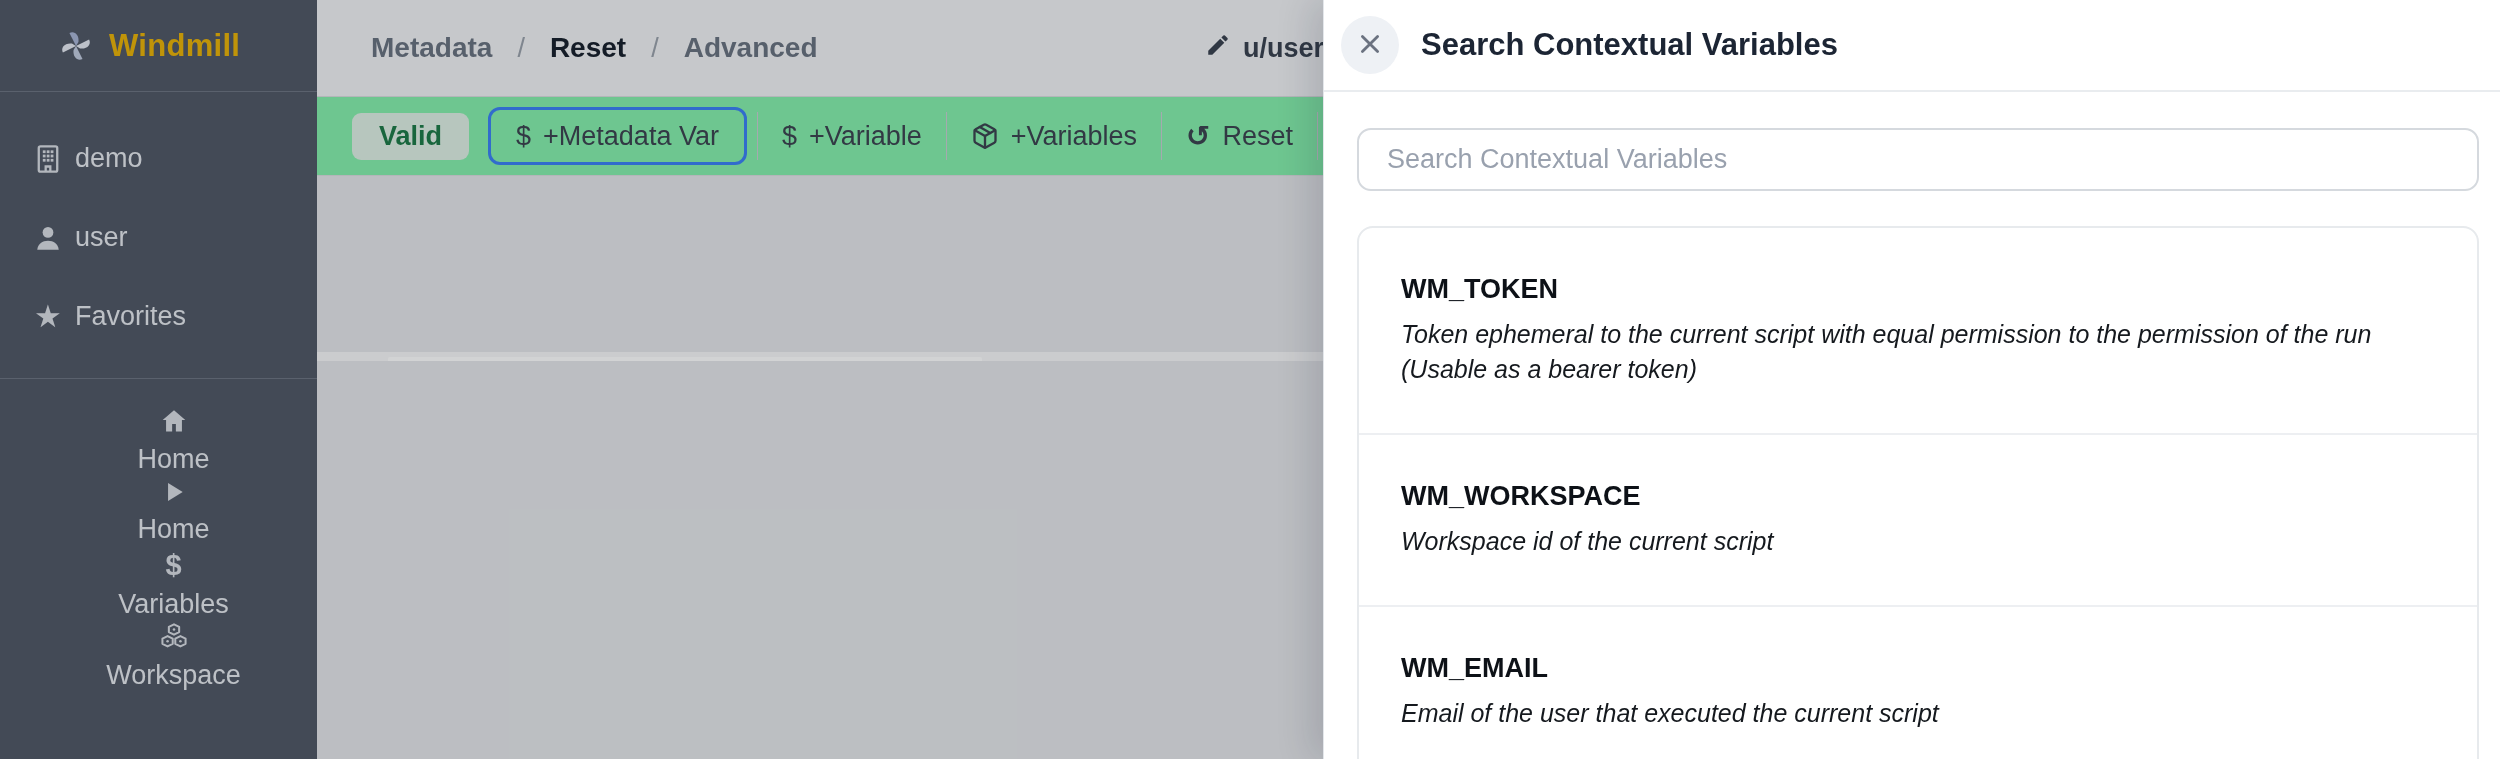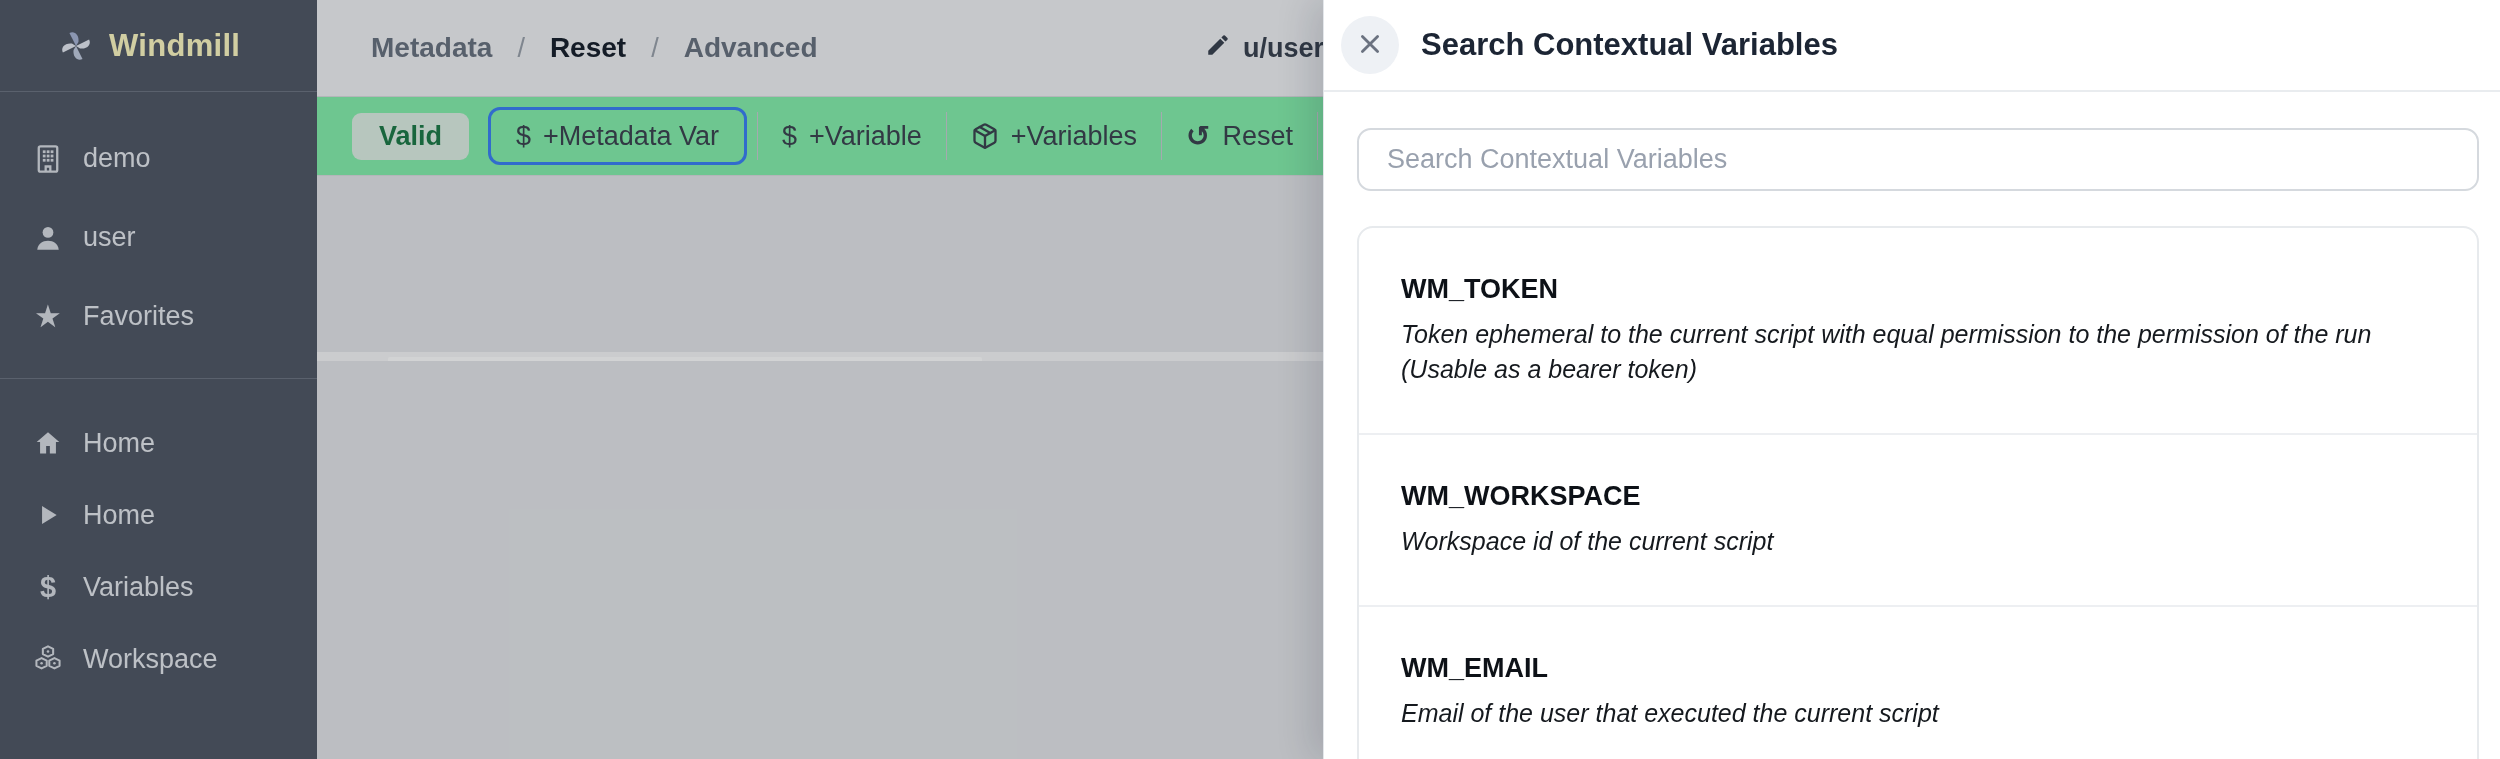--- a/index.html
+++ b/index.html
@@ -14,26 +14,26 @@
   
   .sidebar {
     position:absolute; left:0; top:0; width:317px; height:759px;
     background:#515866; z-index:1;
   }
   .logo-row {
     height:92px; display:flex; align-items:center;
     padding-left:58px; gap:15px;
     border-bottom:1px solid #6d7482;
   }
-  .logo-text { font-size:31px; font-weight:700; color:#fef9c3; letter-spacing:.3px; }
+  .logo-text { font-size:31px; font-weight:700; color:#eab308; letter-spacing:.3px; }
   .side-group-top { padding-top:27px; }
   .side-item-tall { height:79px; }
-  .side-item-main { height:72px; }
+  .side-item-main { height:72px;flex-direction:column; }
   .side-item {
-    display:flex; align-items:center; padding-left:30px; gap:17px;
+    display:flex; align-items:center; padding-left:30px; gap:9px;
     color:#e6e9ee; font-size:27px; cursor:pointer;
   }
   .side-icon { width:36px; display:flex; justify-content:center; align-items:center; color:#d9dde3; }
   .side-icon .glyph-star { font-size:31px; line-height:1; }
   .side-icon .glyph-dollar { font-size:29px; font-weight:600; line-height:1; }
   .side-divider { height:1px; background:#6d7482; margin-top:22px; }
   .side-group-main { padding-top:28px; }
 
   
   .main { position:absolute; left:317px; top:0; width:1006px; height:759px; z-index:1; }

